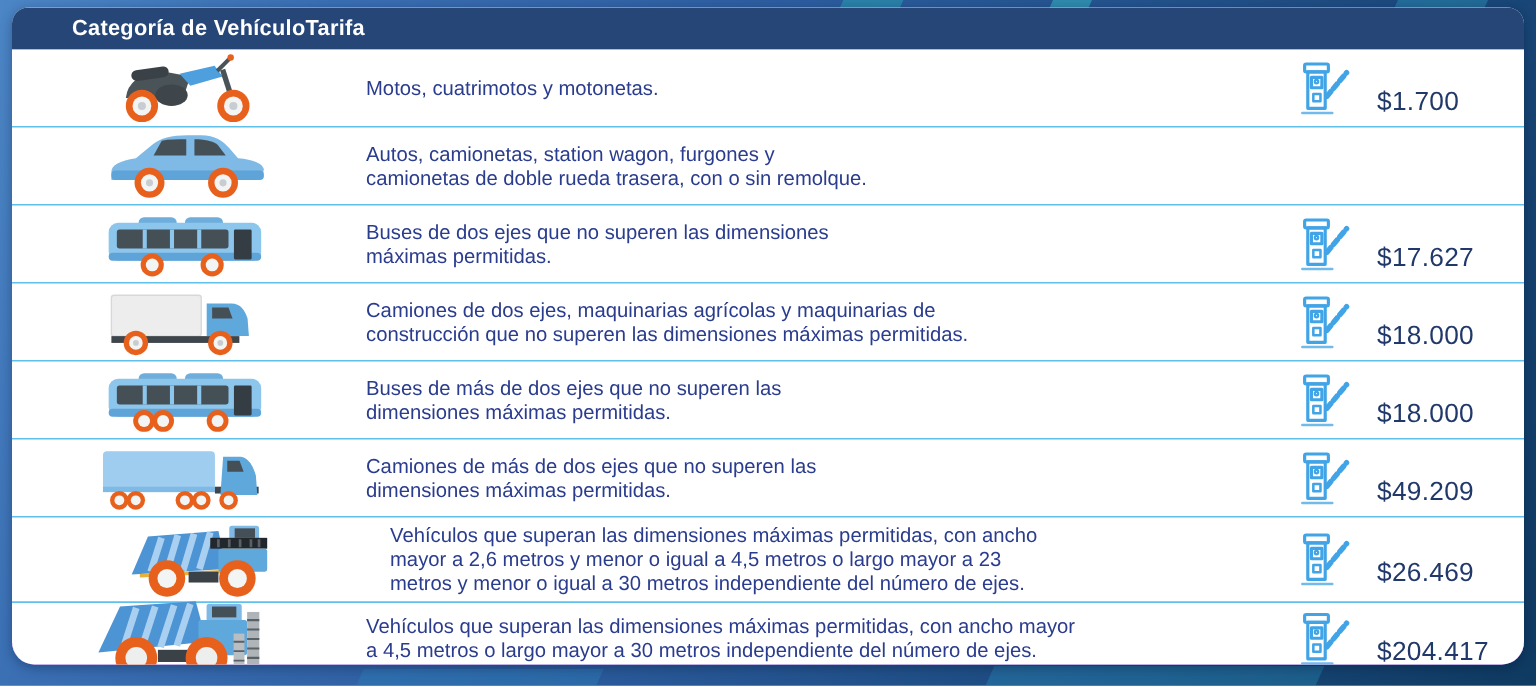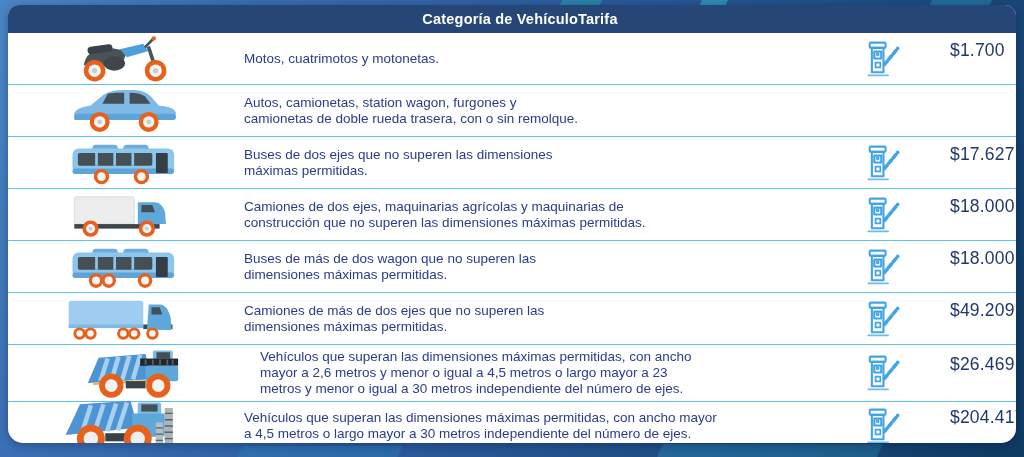--- a/index.html
+++ b/index.html
@@ -16,38 +16,38 @@
   .s5{left:660px;top:444px;width:220px;height:13px;background:#2f9ec8;opacity:.3;}
 
   .card{
     position:absolute;left:8px;top:5px;width:1008px;height:438px;
     border-radius:11px 11px 15px 15px;overflow:hidden;
     box-shadow:0 2px 8px rgba(0,20,50,.35);
     background:#ffffff;
   }
   .table-header{
     height:28px;background:#254677;color:#fff;
-    display:flex;align-items:center;justify-content:center;
+    display:flex;align-items:center;justify-content:flex-start;
     font-size:14.5px;font-weight:700;letter-spacing:.2px;
   }
   .table-header .cat{padding-left:40px;}
   .table-header .tar{padding-right:24px;}
 
   .rows{display:flex;flex-direction:column;background:#6d28d9;}
   .row{display:flex;align-items:center;height:51px;background:#fff;}
   .row:nth-child(7){height:56px;padding-left:16px;}
   .row:nth-child(8){height:48px;}
   .row + .row{border-top:1.5px solid #5FC0EC;}
 
   .icon-cell{width:236px;display:flex;align-items:center;justify-content:center;flex:none;}
   .desc-cell{
     flex:1;font-size:13.5px;line-height:16px;color:#2A3C8E;
     white-space:pre-line;padding-right:6px;
   }
-  .tarifa-cell{width:170px;flex:none;display:flex;align-items:flex-start;gap:32px;}
+  .tarifa-cell{width:170px;flex:none;display:flex;align-items:flex-end;}
   .tarifa-cell svg{margin-left:20px;flex:none;}
   .tarifa-value{margin-left:16px;font-size:17.5px;font-weight:500;color:#20386A;letter-spacing:.2px;}
 </style>
 </head>
 <body>
 
 <div>
   <div class="bg-streak s1"></div>
   <div class="bg-streak s2"></div>
   <div class="bg-streak s3"></div>
@@ -193,21 +193,21 @@
             <rect x="71" y="17" width="3" height="14" fill="#8CC6EC"></rect>
           <rect x="98" y="17" width="13" height="22" rx="1" fill="#343D44"></rect>
           <circle cx="32" cy="43" r="8" fill="#E8611C"></circle>
             <circle cx="32" cy="43" r="4.4" fill="#F3F4F4"></circle>
           <circle cx="46" cy="43" r="8" fill="#E8611C"></circle>
             <circle cx="46" cy="43" r="4.4" fill="#F3F4F4"></circle>
           <circle cx="86" cy="43" r="8" fill="#E8611C"></circle>
             <circle cx="86" cy="43" r="4.4" fill="#F3F4F4"></circle>
         </svg>
       </div>
-      <div class="desc-cell">Buses de más de dos wagon que no superen las
+      <div class="desc-cell">Buses de más de dos ejes que no superen las
 dimensiones máximas permitidas.</div>
       <div class="tarifa-cell">
         <svg width="36" height="38" viewBox="0 0 34 36" fill="none" stroke="#41A4E6" stroke-width="2" stroke-linejoin="round" stroke-linecap="round">
           <rect x="3.5" y="2.5" width="15" height="5" rx="1"></rect>
             <rect x="5.5" y="7.5" width="11" height="23"></rect>
           <rect x="7.8" y="11" width="6.6" height="6.5"></rect>
             <circle cx="11" cy="13.6" r="1.1" stroke-width="1.4"></circle>
           <rect x="9" y="21.5" width="4.5" height="4.5" stroke-width="1.6"></rect>
           <line x1="17.5" y1="23" x2="30" y2="8" stroke-width="3.4" stroke-dasharray="4 2.4"></line>
           <line x1="2" y1="33.5" x2="21" y2="33.5" stroke-width="1.5" opacity=".75"></line>

